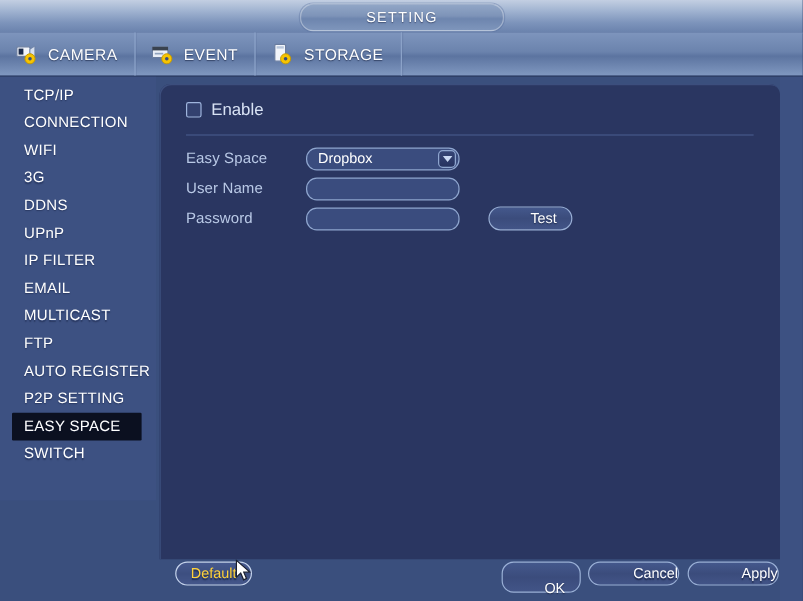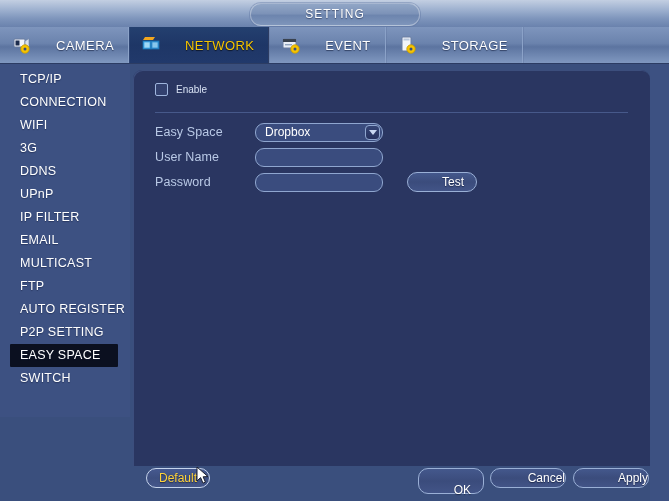--- a/index.html
+++ b/index.html
@@ -53,21 +53,21 @@
     width: 669px; height: 36px;
     background: linear-gradient(to bottom, #7e95bd 0%, #6b83ad 45%, #5c74a0 55%, #8098c0 100%);
     border-bottom: 1px solid #2c3c63;
     display: flex;
     align-items: stretch;
   }
   .tab {
     position: relative;
     display: flex;
     align-items: center;
-    gap: 22px;
+    gap: 6px;
     padding: 0 14px 0 12px;
     color: #ffffff;
     font-size: 13px;
     letter-spacing: .4px;
     text-shadow: 0 1px 1px rgba(15,25,55,.6);
     border-right: 1px solid #8ba2c8;
     box-shadow: inset -1px 0 0 #4f6punk;
     cursor: default;
   }
   .tab + .tab { box-shadow: inset 1px 0 0 #53699440; }
@@ -133,21 +133,21 @@
   }
   .checkbox {
     width: 13px; height: 13px;
     border: 1px solid #9fb5dd;
     border-radius: 2px;
     background: #33416f;
     box-sizing: border-box;
   }
   .enable-label {
     color: #d8e2f4;
-    font-size: 10px;
+    font-size: 14px;
   }
 
   .divider {
     position: absolute;
     left: 22px; top: 42px;
     width: 473px; height: 1px;
     background: #47598a;
   }
 
   .form { position: absolute; left: 22px; top: 50px; }
@@ -269,32 +269,20 @@
           <rect x="2" y="4" width="11" height="8" rx="1" fill="#f2f5fa" stroke="#6a7da0"></rect>
           <rect x="3.5" y="5.5" width="4" height="5" fill="#1b2b4d"></rect>
           <path d="M13 6 L17 3.5 L17 12 L13 9.5 Z" fill="#d7e0ee" stroke="#6a7da0" stroke-width=".6"></path>
           <circle cx="13" cy="14" r="4.2" fill="#f7c400" stroke="#c59a00" stroke-width=".8"></circle>
           <circle cx="13" cy="14" r="1.5" fill="#3a4f7d"></circle>
         </svg>
       </span>
       <span class="tab-label">CAMERA</span>
     </div>
 
-    <div class="tab active">
-      <span class="ticon">
-        <svg width="22" height="20" viewBox="0 0 22 20">
-          <path d="M4 2 L14 2 L12 5 L2 5 Z" fill="#f2a61e"></path>
-          <rect x="2" y="6" width="8" height="8" fill="#3da4e8" stroke="#1a6fae" stroke-width=".8"></rect>
-          <rect x="10" y="6" width="8" height="8" fill="#2f8ed0" stroke="#1a6fae" stroke-width=".8"></rect>
-          <rect x="3.4" y="7.4" width="5.2" height="5.2" fill="#9fd8f7"></rect>
-          <rect x="11.4" y="7.4" width="5.2" height="5.2" fill="#87c6ec"></rect>
-        </svg>
-      </span>
-      <span class="tab-label">NETWORK</span>
-    </div>
 
     <div class="tab">
       <span class="ticon">
         <svg width="22" height="20" viewBox="0 0 22 20">
           <rect x="2" y="4" width="13" height="9" rx="1" fill="#e9eef7" stroke="#6a7da0"></rect>
           <rect x="2" y="4" width="13" height="3" fill="#39424f"></rect>
           <rect x="4" y="9" width="7" height="1.4" fill="#8fa2bd"></rect>
           <circle cx="14" cy="14" r="4.2" fill="#f7c400" stroke="#c59a00" stroke-width=".8"></circle>
           <circle cx="14" cy="14" r="1.5" fill="#3a4f7d"></circle>
         </svg>

